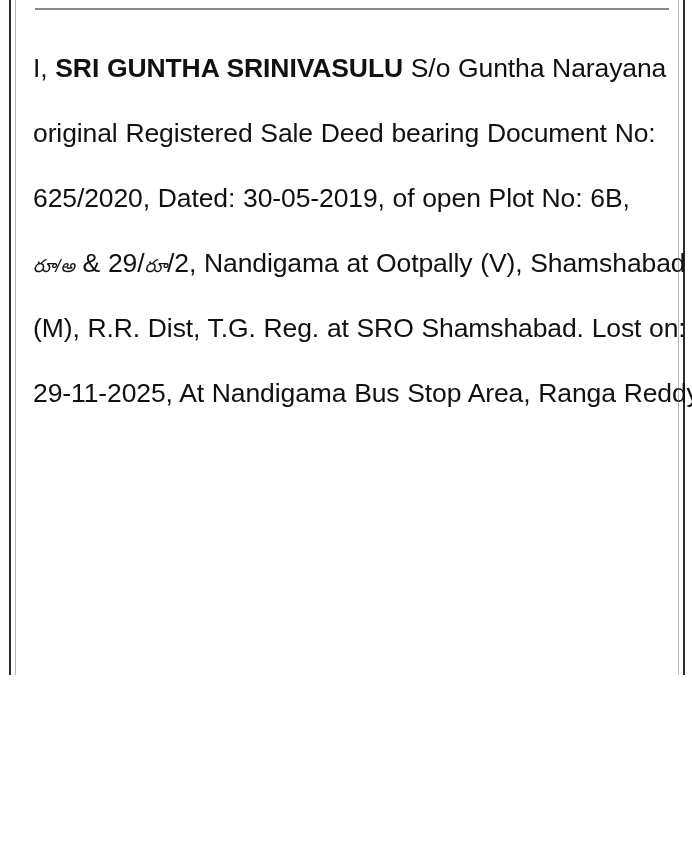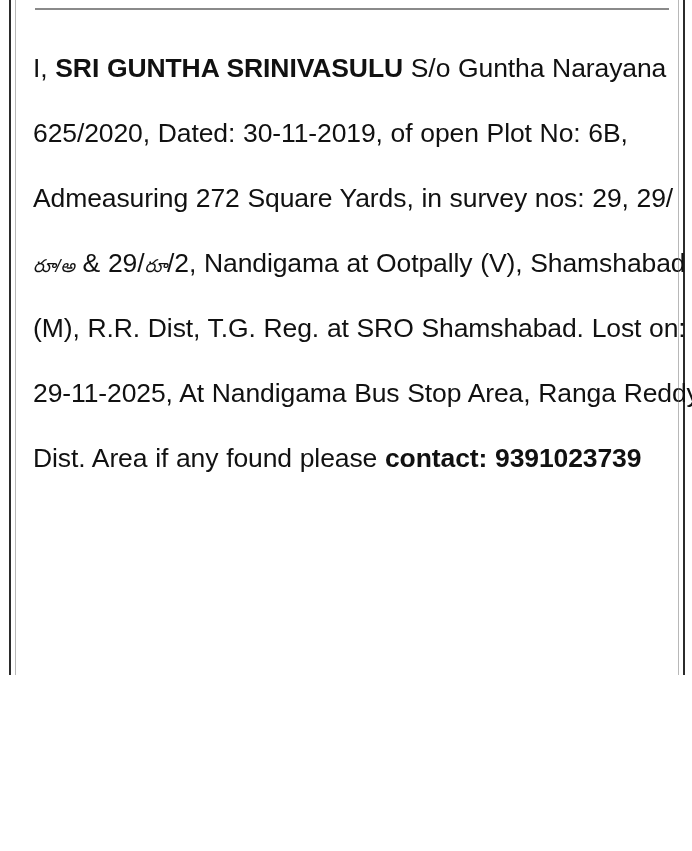--- a/index.html
+++ b/index.html
@@ -119,25 +119,24 @@
 <body>
 
 <div class="clip-viewport">
 
   <div class="ad-box">
 
     <div class="rule top"></div>
 
     <div class="ad-body" id="ad-body">
         <div class="ad-line"><span>I, </span><span class="strong">SRI GUNTHA SRINIVASULU</span><span> S/o Guntha Narayana</span></div>
-        <div class="ad-line"><span>625/2020, Dated: 30-11-2019, of open Plot No: 6B,</span></div>
-        <div class="ad-line"><span>Admeasuring 272 Square Yards, in survey nos: 29, 29/</span></div>
+        <div class="ad-line"><span>original Registered Sale Deed bearing Document No:</span></div>
+        <div class="ad-line"><span>625/2020, Dated: 30-05-2019, of open Plot No: 6B,</span></div>
         <div class="ad-line"><span class="telugu">రూ/అ</span><span> &amp; 29/</span><span class="telugu">రూ</span><span>/2, Nandigama at Ootpally (V), Shamshabad</span></div>
         <div class="ad-line"><span>(M), R.R. Dist, T.G. Reg. at SRO Shamshabad. Lost on:</span></div>
         <div class="ad-line"><span>29-11-2025, At Nandigama Bus Stop Area, Ranga Reddy</span></div>
-        <div class="ad-line"><span>Dist. Area if any found please </span><span class="strong">contact: 9391023739</span></div>
       </div>
 
     <div class="rule bottom"></div>
 
 
   </div>
 </div>
 
 </body></html>

